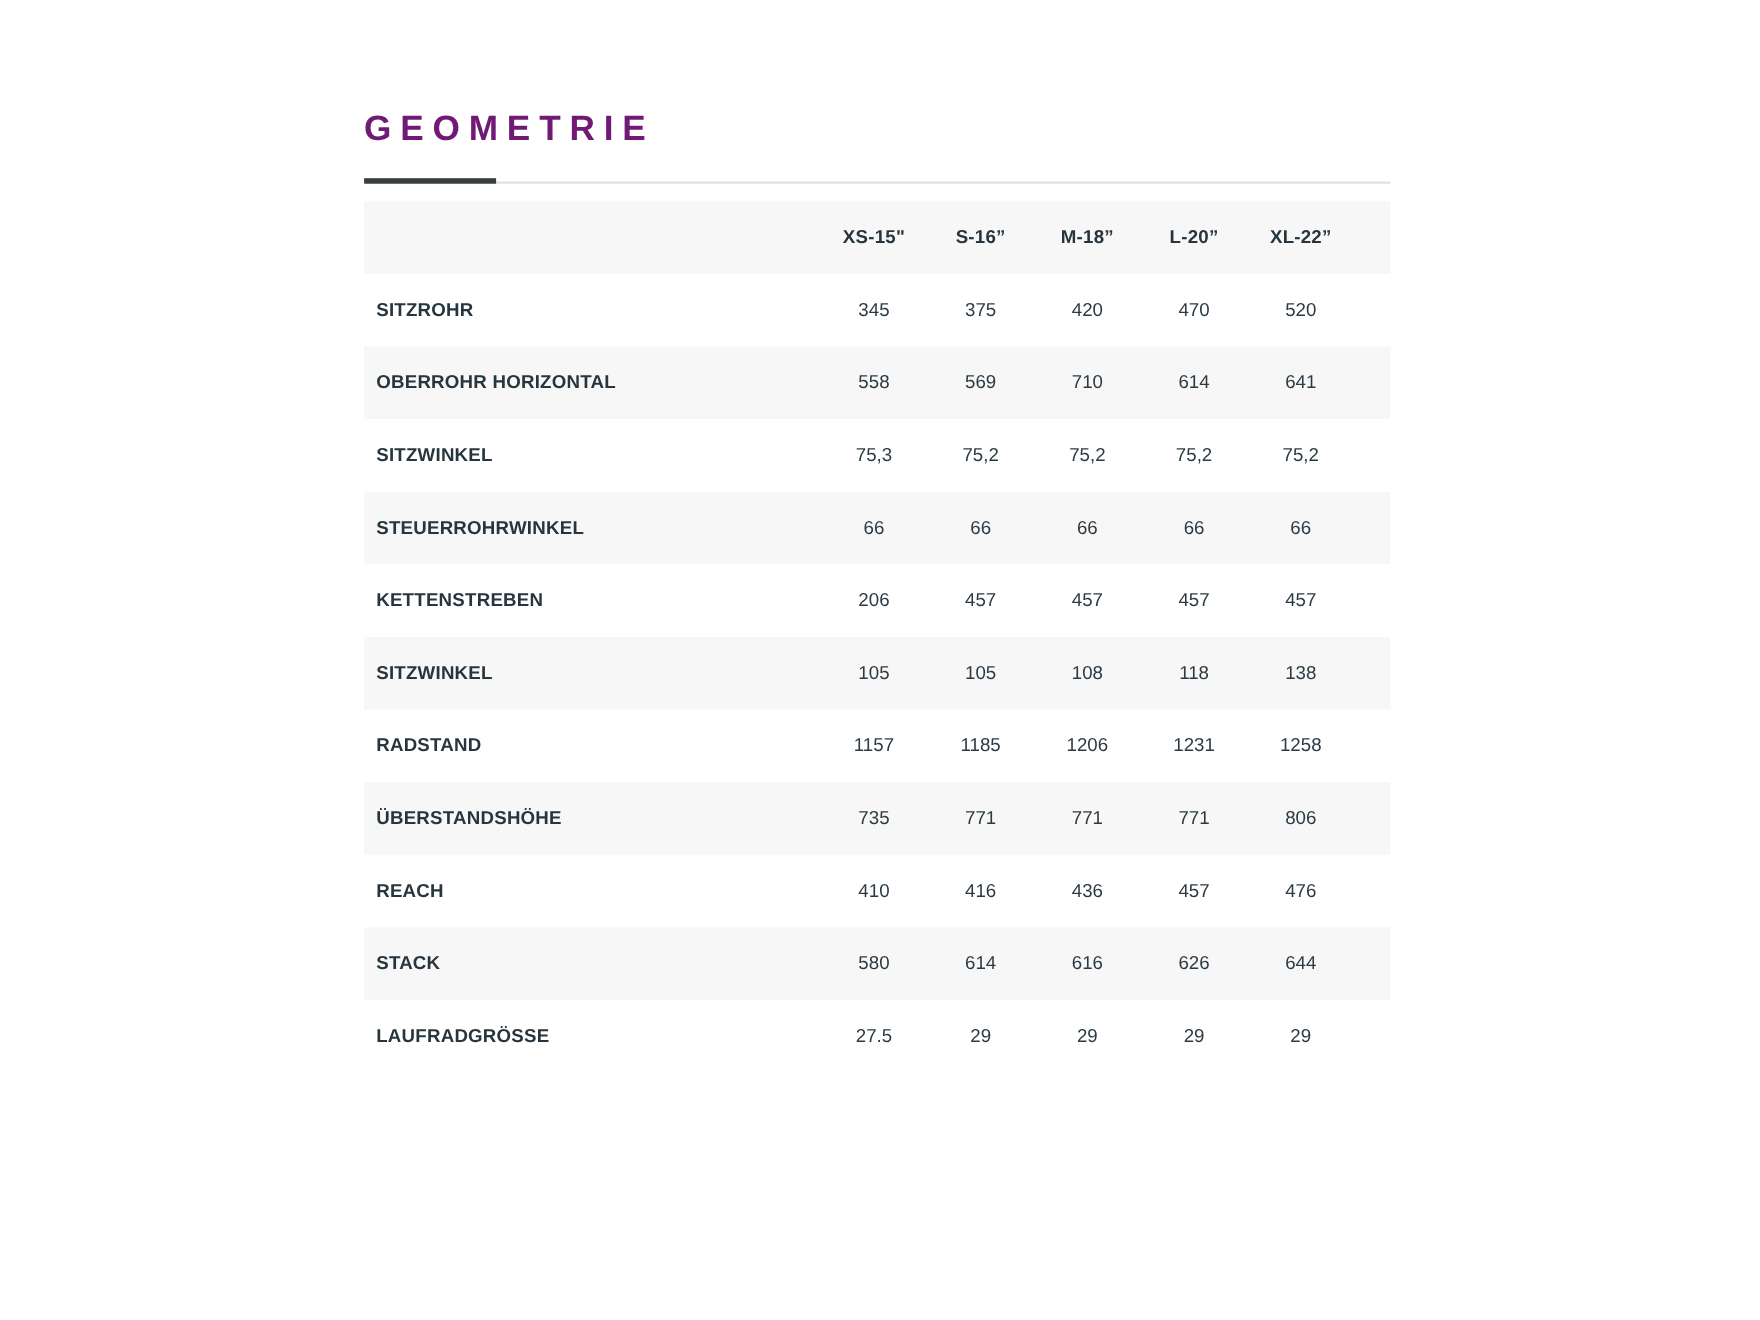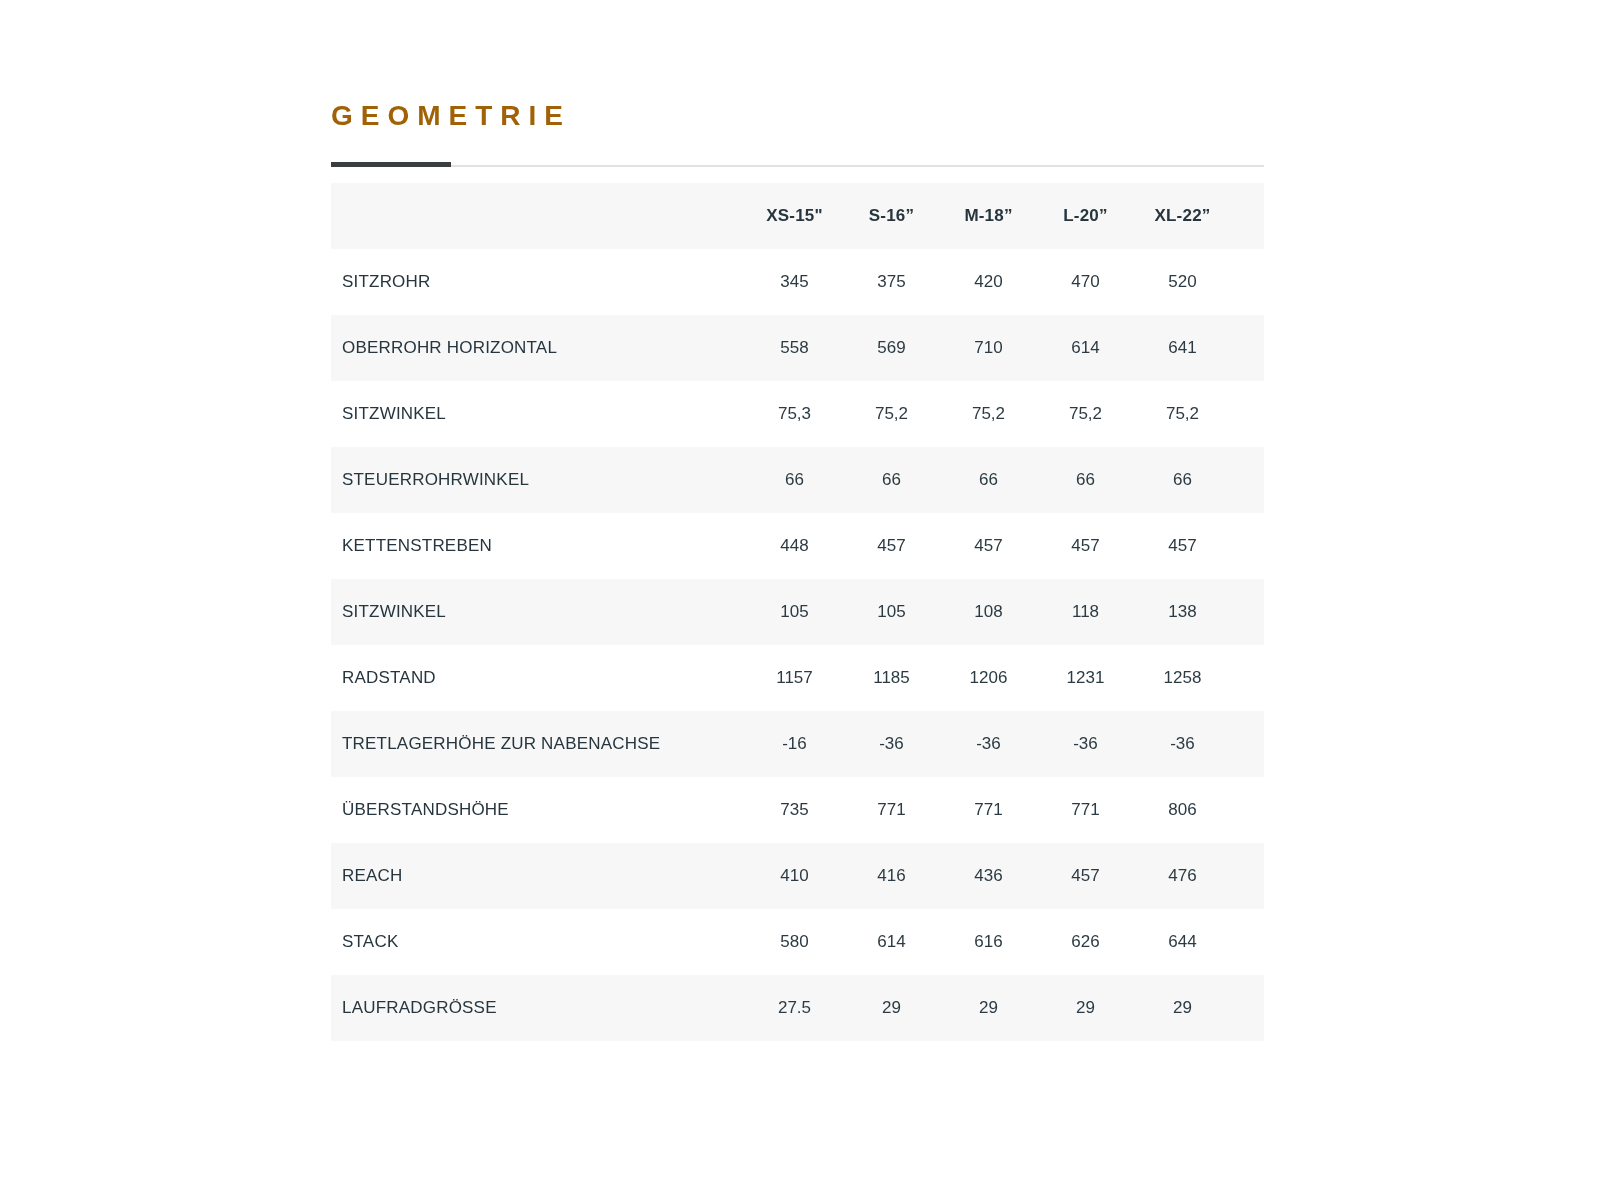--- a/index.html
+++ b/index.html
@@ -10,25 +10,25 @@
     color: #27363e;
     overflow: hidden;
   }
   .geometry-section {
     position: absolute;
     left: 331px;
     top: 100px;
     width: 933px;
   }
   .section-title {
-    font-size: 28px;
+    font-size: 32px;
     line-height: 32px;
     font-weight: bold;
     letter-spacing: 8px;
-    color: #a16207;
+    color: #701a75;
   }
   .rule {
     position: relative;
     margin-top: 30px;
     height: 5px;
     border-bottom: 2px solid #e2e2e2;
   }
   .rule-dark {
     position: absolute;
     left: 0; top: 0;
@@ -46,21 +46,21 @@
   thead tr { background: #f7f7f7; }
   tbody tr:nth-child(even) { background: #f7f7f7; }
   th.col-h {
     font-weight: bold;
     text-align: center;
     vertical-align: middle;
     letter-spacing: 0.2px;
     color: #27363e;
   }
   td.row-label {
-    font-weight: normal;
+    font-weight: bold;
     text-align: left;
     vertical-align: middle;
     padding-left: 11px;
     letter-spacing: 0.2px;
     color: #27363e;
     white-space: nowrap;
   }
   td.value {
     font-weight: normal;
     text-align: center;
@@ -133,21 +133,21 @@
           <td class="row-label">STEUERROHRWINKEL</td>
           <td class="value">66</td>
           <td class="value">66</td>
           <td class="value">66</td>
           <td class="value">66</td>
           <td class="value">66</td>
           <td></td>
         </tr>
         <tr>
           <td class="row-label">KETTENSTREBEN</td>
-          <td class="value">448</td>
+          <td class="value">206</td>
           <td class="value">457</td>
           <td class="value">457</td>
           <td class="value">457</td>
           <td class="value">457</td>
           <td></td>
         </tr>
         <tr>
           <td class="row-label">SITZWINKEL</td>
           <td class="value">105</td>
           <td class="value">105</td>
@@ -159,29 +159,20 @@
         <tr>
           <td class="row-label">RADSTAND</td>
           <td class="value">1157</td>
           <td class="value">1185</td>
           <td class="value">1206</td>
           <td class="value">1231</td>
           <td class="value">1258</td>
           <td></td>
         </tr>
         <tr>
-          <td class="row-label">TRETLAGERHÖHE ZUR NABENACHSE</td>
-          <td class="value">-16</td>
-          <td class="value">-36</td>
-          <td class="value">-36</td>
-          <td class="value">-36</td>
-          <td class="value">-36</td>
-          <td></td>
-        </tr>
-        <tr>
           <td class="row-label">ÜBERSTANDSHÖHE</td>
           <td class="value">735</td>
           <td class="value">771</td>
           <td class="value">771</td>
           <td class="value">771</td>
           <td class="value">806</td>
           <td></td>
         </tr>
         <tr>
           <td class="row-label">REACH</td>

